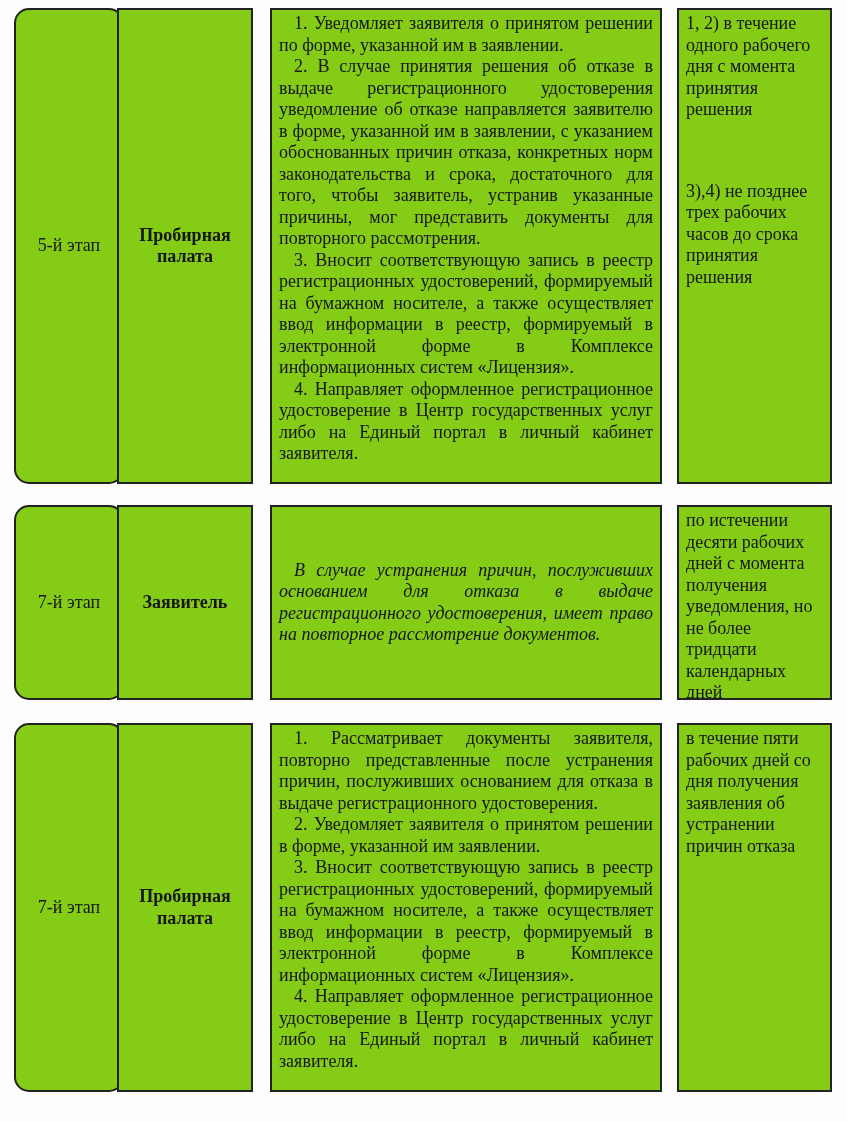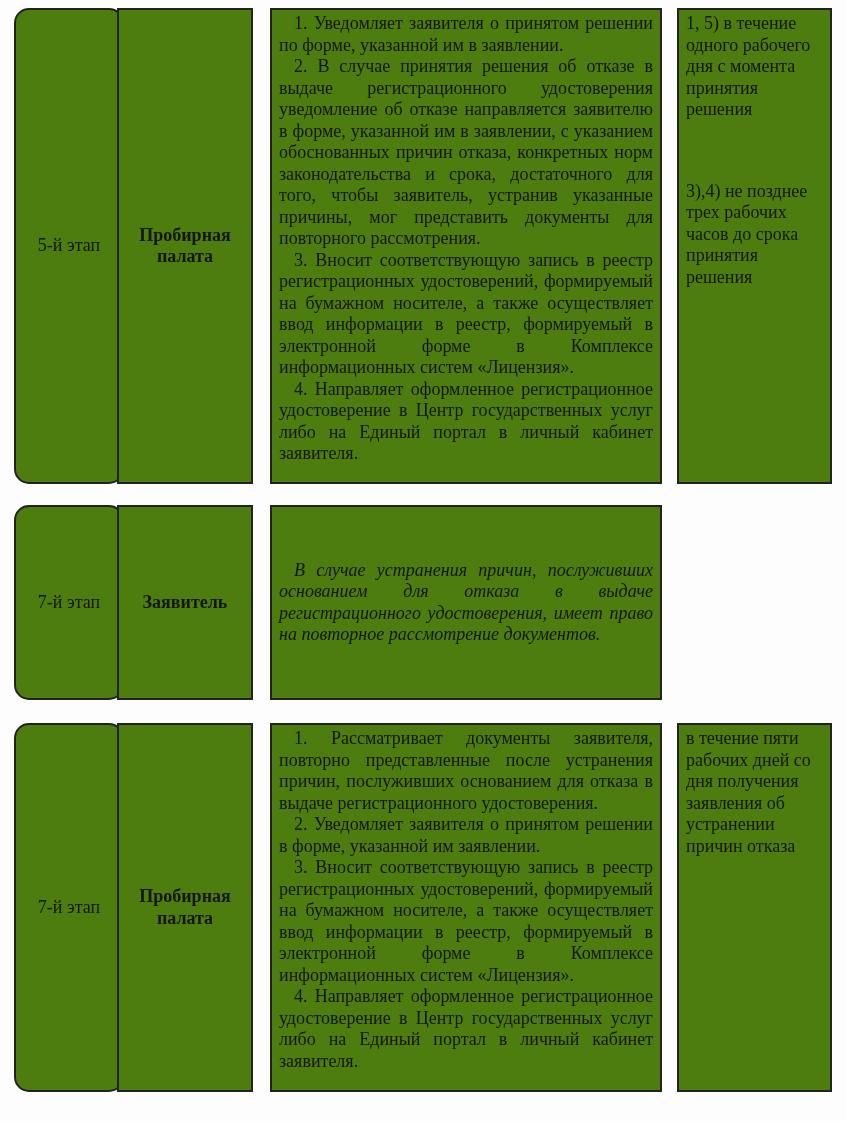--- a/index.html
+++ b/index.html
@@ -23,21 +23,21 @@
   }
   .row-1 { top: 8px;   height: 476px; }
   .row-2 { top: 505px; height: 195px; }
   .row-3 { top: 723px; height: 369px; }
 
   .cell {
     position: absolute;
     top: 0;
     height: 100%;
     box-sizing: border-box;
-    background: #4d7c0f;
+    background: #84cc16;
     border: 2px solid #222222;
     font-size: 18px;
     line-height: 21.5px;
     overflow: hidden;
   }
   .col-stage  { left: 14px;  width: 110px; border-radius: 15px;  }
   .col-actor  { left: 117px; width: 136px; font-weight: bold; }
   .col-action { left: 270px; width: 392px; }
   .col-timing { left: 677px; width: 155px; }
 
@@ -81,34 +81,37 @@
     <div class="cell col-actor center">
       <span>Пробирная палата</span>
     </div>
     <div class="cell col-action actions">
       <p>1. Уведомляет заявителя о принятом решении по форме, указанной им в заявлении.</p>
       <p>2. В случае принятия решения об отказе в выдаче регистрационного удостоверения уведомление об отказе направляется заявителю в форме, указанной им в заявлении, с указанием обоснованных причин отказа, конкретных норм законодательства и срока, достаточного для того, чтобы заявитель, устранив указанные причины, мог представить документы для повторного рассмотрения.</p>
       <p>3. Вносит соответствующую запись в реестр регистрационных удостоверений, формируемый на бумажном носителе, а также осуществляет ввод информации в реестр, формируемый в электронной форме в Комплексе информационных систем «Лицензия».</p>
       <p>4. Направляет оформленное регистрационное удостоверение в Центр государственных услуг либо на Единый портал в личный кабинет заявителя.</p>
     </div>
     <div class="cell col-timing timing">
-      <p>1, 5) в течение одного рабочего дня с момента принятия решения</p>
+      <p>1, 2) в течение одного рабочего дня с момента принятия решения</p>
       <p class="second">3),4) не позднее трех рабочих часов до срока принятия решения</p>
     </div>
   </section>
 
   <section class="row row-2">
     <div class="cell col-stage center">
       <span>7-й этап</span>
     </div>
     <div class="cell col-actor center">
       <span>Заявитель</span>
     </div>
     <div class="cell col-action actions vcenter">
       <p>В случае устранения причин, послуживших основанием для отказа в выдаче регистрационного удостоверения, имеет право на повторное рассмотрение документов.</p>
+    </div>
+    <div class="cell col-timing timing">
+      <p>по истечении десяти рабочих дней с момента получения уведомления, но не более тридцати календарных дней</p>
     </div>
   </section>
 
   <section class="row row-3">
     <div class="cell col-stage center">
       <span>7-й этап</span>
     </div>
     <div class="cell col-actor center">
       <span>Пробирная палата</span>
     </div>

